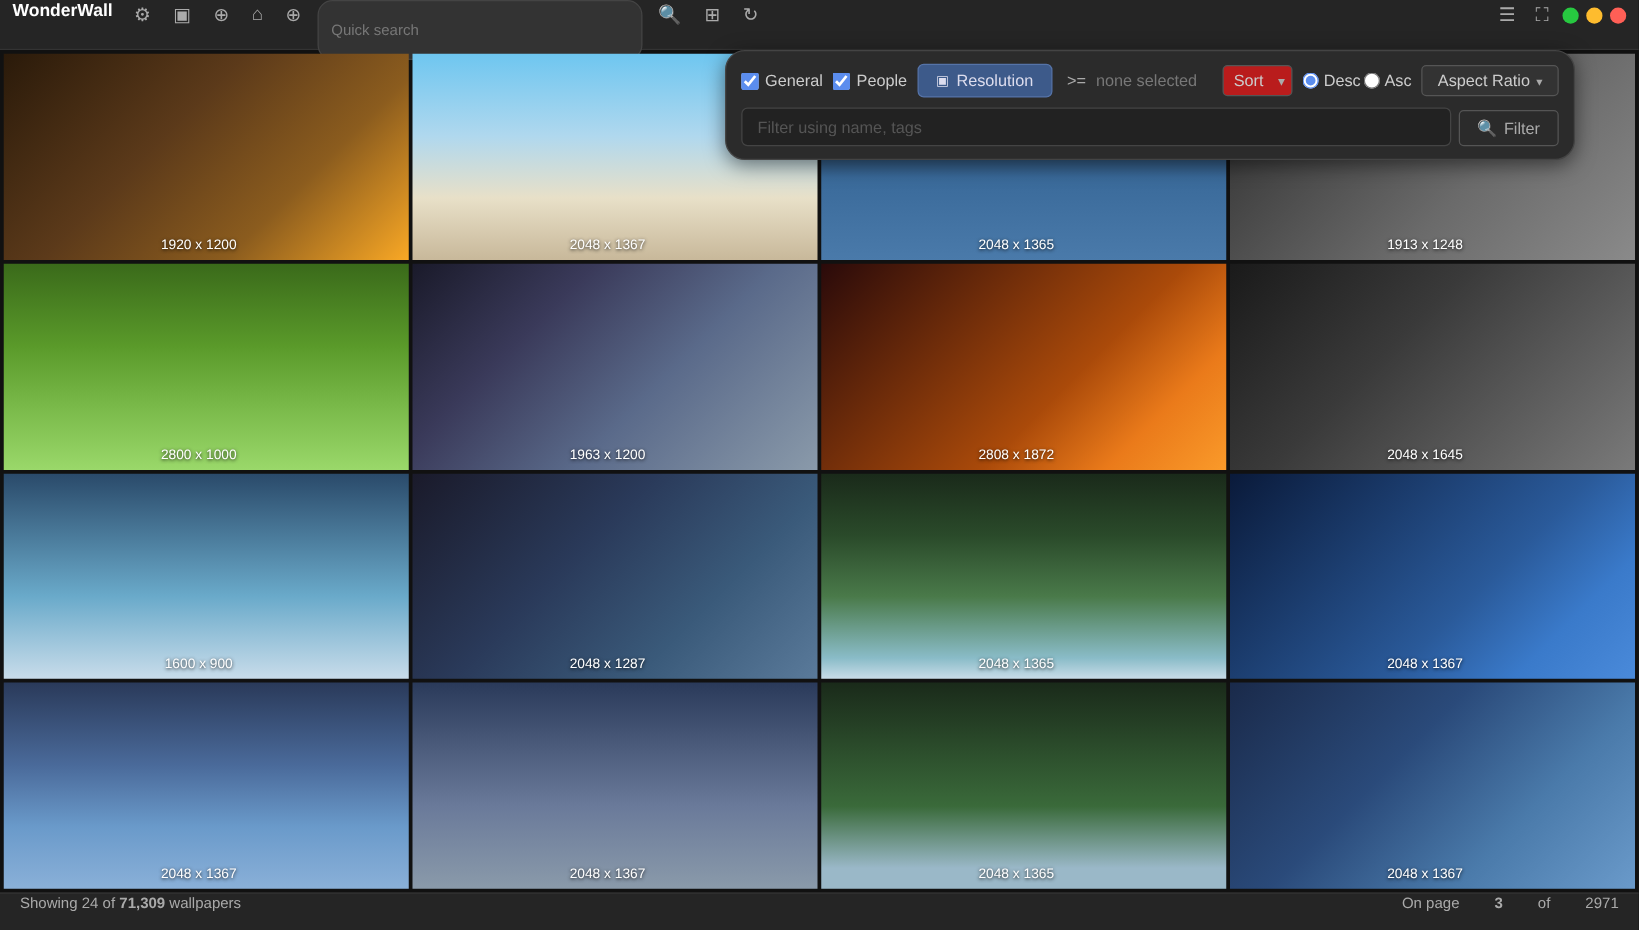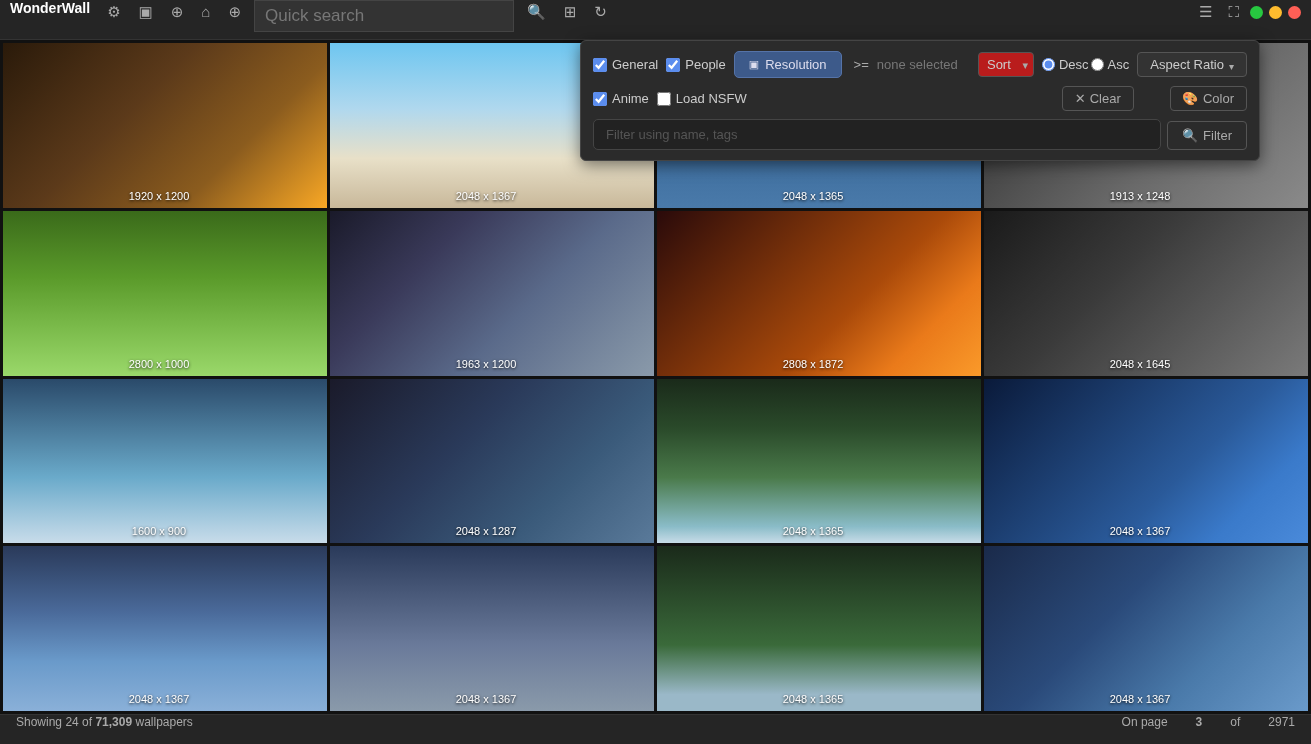--- a/index.html
+++ b/index.html
@@ -33,42 +33,42 @@
       color: #aaa;
       font-size: 15px;
       cursor: pointer;
       padding: 3px 5px;
       border-radius: 4px;
     }
     #search-input {
       background: #333;
       border: 1px solid #444;
       color: #ccc;
-      padding: 5px 10px;
-      border-radius: 0;
-      font-size: 17px;
+      padding: 16px 10px;
+      border-radius: 12px;
+      font-size: 12px;
       width: 260px;
       outline: none;
     }
     #search-input::placeholder { color: #777; }
     .topbar-spacer { flex: 1; }
     .topbar-right-icons { display: flex; gap: 6px; align-items: center; }
     .traffic-light { width: 13px; height: 13px; border-radius: 50%; display: inline-block; }
     .tl-green { background: #27c840; }
     .tl-yellow { background: #febc2e; }
     .tl-red { background: #ff5f56; }
 
     
     #filter-panel {
       position: absolute;
       top: 40px;
       left: 580px;
       background: #2b2b2b;
       border: 1px solid #444;
-      border-radius: 6px;
+      border-radius: 16px;
       z-index: 100;
       padding: 10px 12px;
       width: 680px;
       box-shadow: 0 4px 16px rgba(0,0,0,0.5);
     }
     .filter-row {
       display: flex;
       align-items: center;
       gap: 8px;
       margin-bottom: 8px;
@@ -355,44 +355,20 @@
         <input type="radio" name="order" style="">
         <span>Asc</span>
       </label>
     </div>
 
     <button class="aspect-btn">
       <span>Aspect Ratio</span>
     </button>
   </div>
 
-  <div class="filter-row">
-    <label class="checkbox-label">
-      <input type="checkbox" checked="" style="">
-      <span>Anime</span>
-    </label>
-    <label class="checkbox-label">
-      <input type="checkbox" style="">
-      <span>Load NSFW</span>
-    </label>
-
-    <div style="flex:1"></div>
-
-    <button class="clear-btn">
-      <span>✕</span>
-      <span>Clear</span>
-    </button>
-
-    <div style="width:20px"></div>
-
-    <button class="color-btn">
-      <span>🎨</span>
-      <span>Color</span>
-    </button>
-  </div>
 
   <div class="filter-name-row">
     <input id="filter-name-input" type="text" placeholder="Filter using name, tags" style="">
     <button class="filter-btn">
       <span>🔍</span>
       <span>Filter</span>
     </button>
   </div>
 </div>
 

